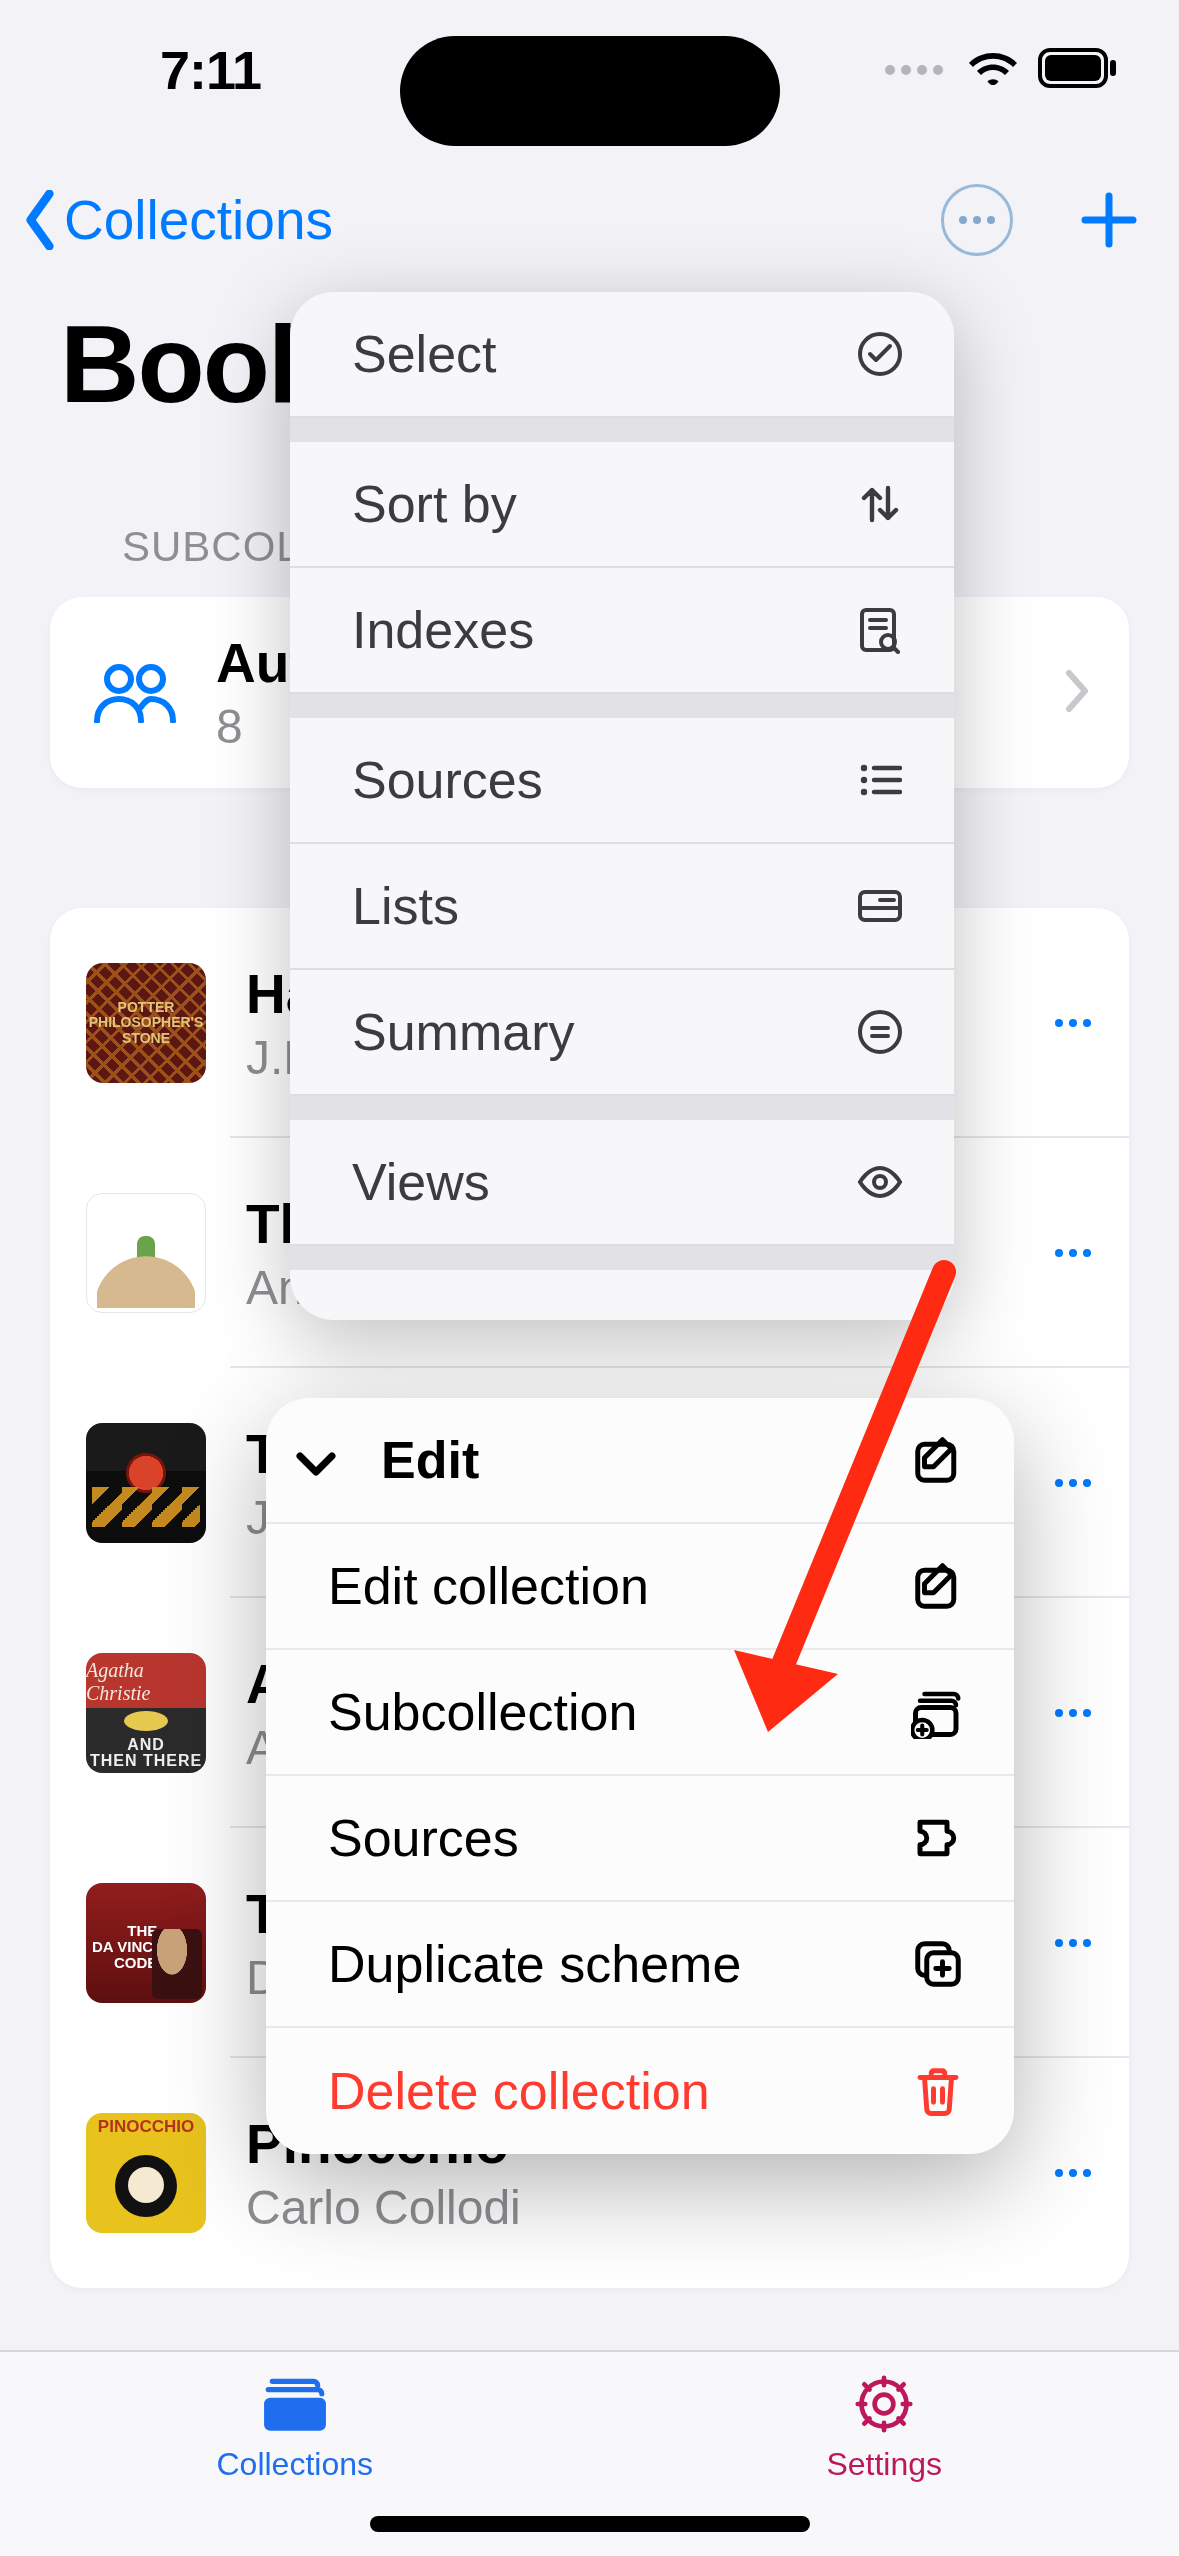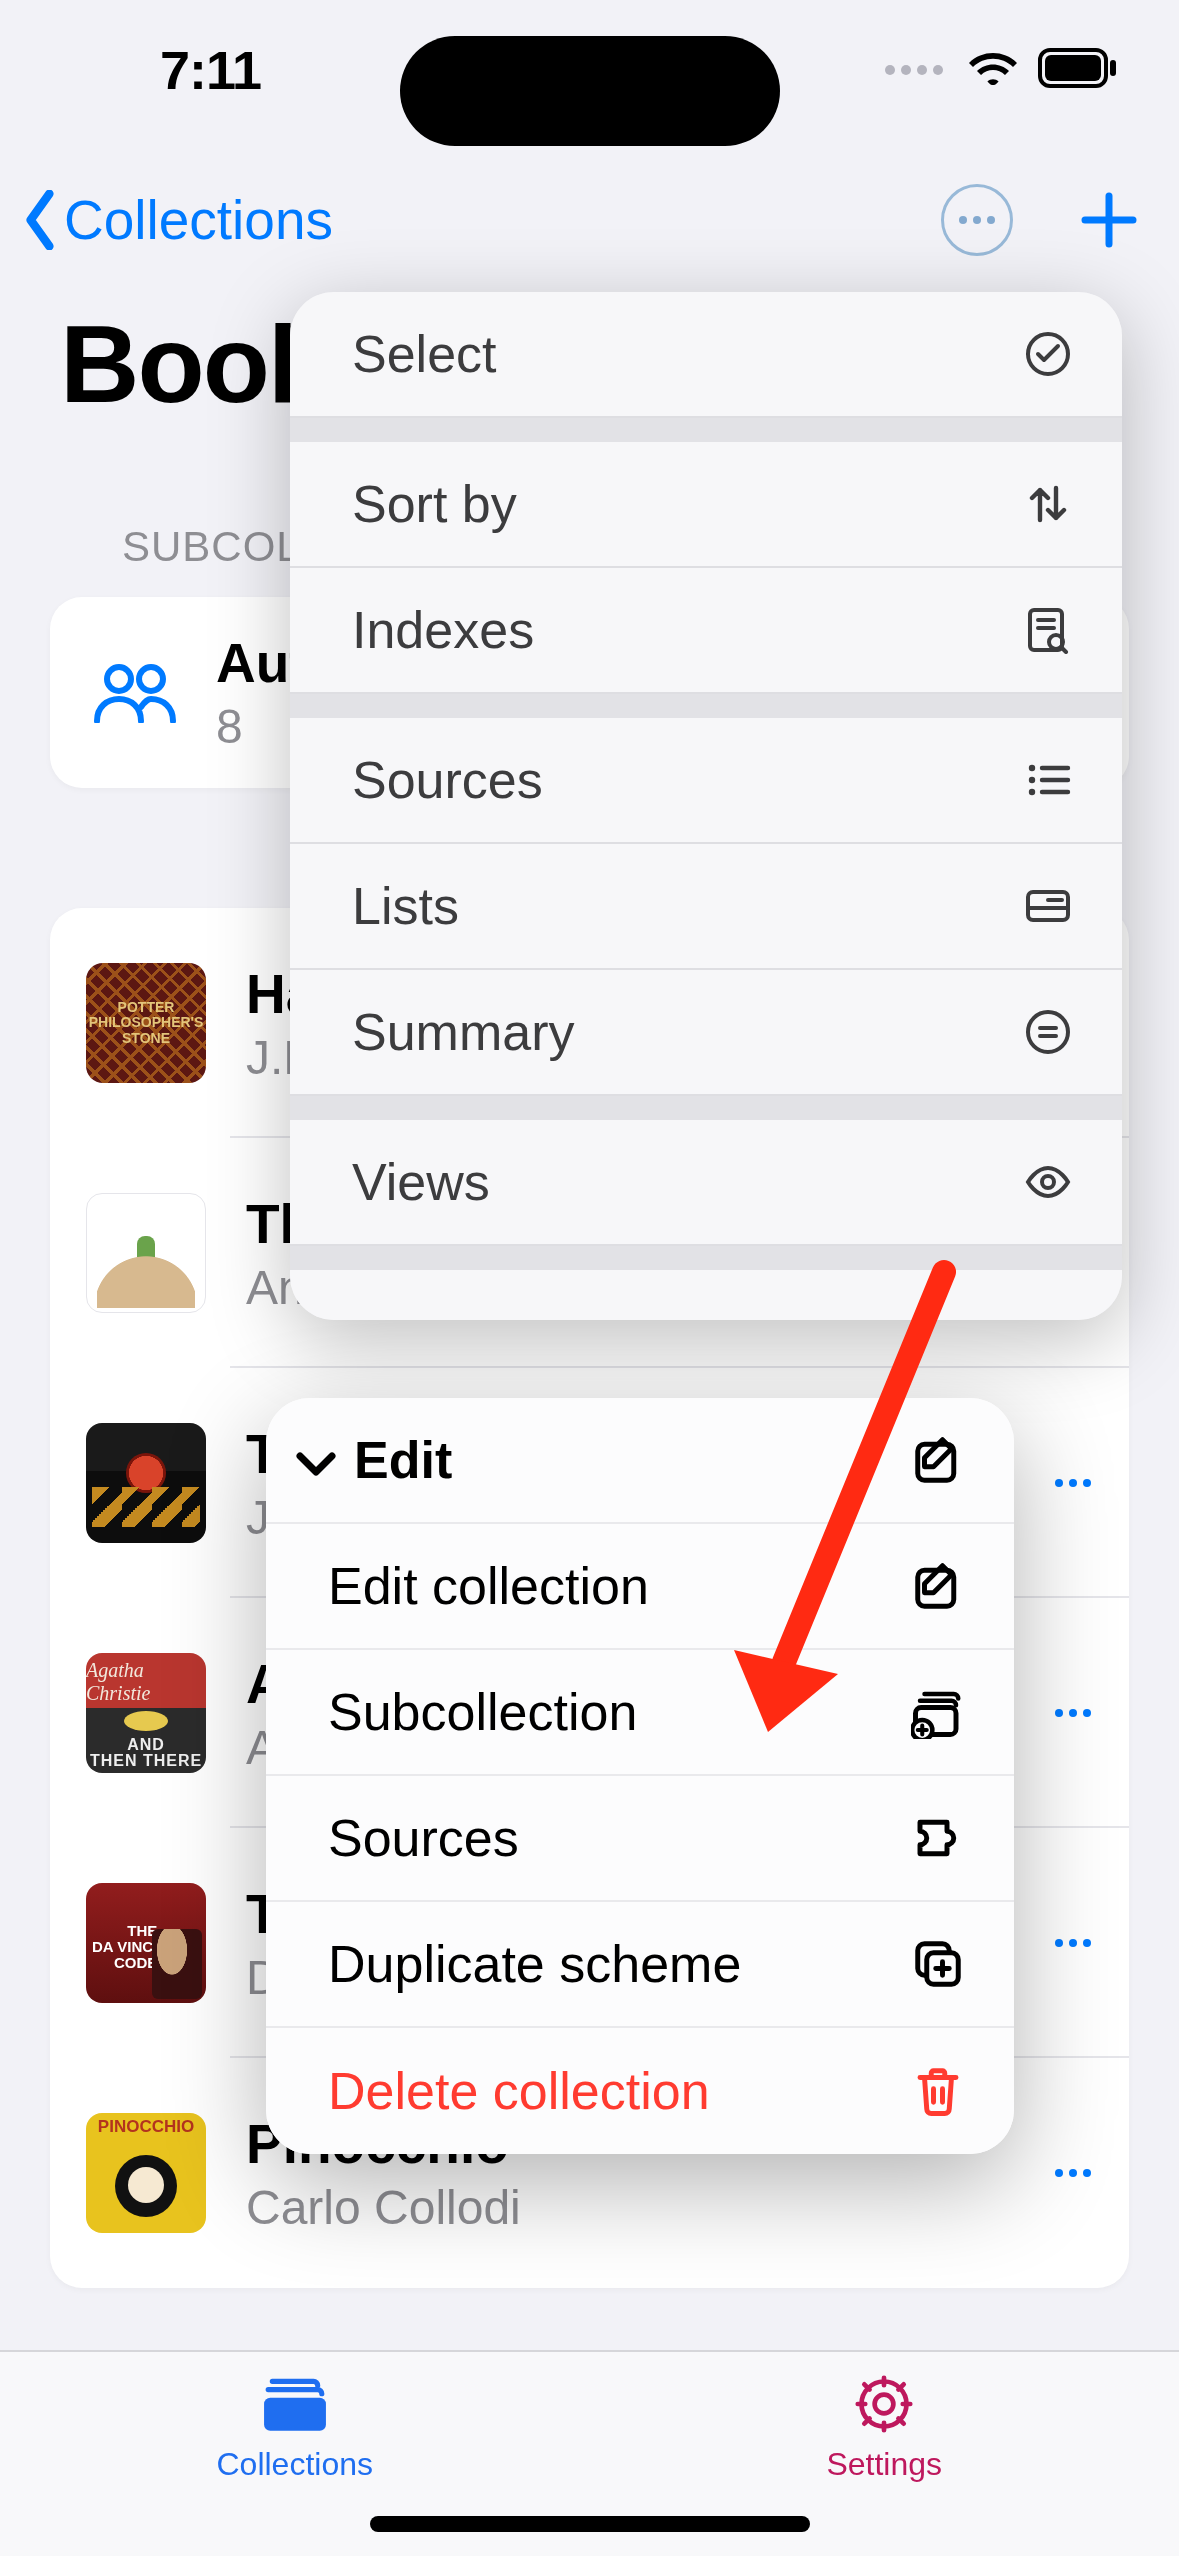--- a/index.html
+++ b/index.html
@@ -66,33 +66,33 @@
   .cover-christie::after{content:""; position:absolute; top:58px; left:50%; transform:translateX(-50%); width:44px; height:20px; background:#e6c94f; border-radius:50%;}
   .cover-davinci { background: linear-gradient(#921d1d, #5e0f0f); }
   .cover-davinci .t1{position:absolute; top:40px; left:6px; font-size:15px; font-weight:800; color:#fff; text-align:right; line-height:1.05;}
   .cover-davinci::after{content:""; position:absolute; right:4px; bottom:4px; width:50px; height:70px; background: radial-gradient(ellipse at 40% 30%, #caa27a 0 35%, transparent 36%), #3a1010; border-radius:6px;}
   .cover-pinocchio { background: #e8c31e; }
   .cover-pinocchio .t1{position:absolute; top:4px; left:0; right:0; text-align:center; font-size:17px; font-weight:900; color:#b3331e;}
   .cover-pinocchio::after{content:""; position:absolute; top:42px; left:50%; transform:translateX(-50%); width:62px; height:62px; border-radius:50%; background:#111;}
   .cover-pinocchio::before{content:""; position:absolute; top:54px; left:50%; transform:translateX(-50%); width:36px; height:36px; border-radius:50%; background:#f6e9d2; z-index:1;}
 
   
-  .menu1 { position: absolute; top: 292px; left: 290px; width: 832px; background: #f0f0f3; border-radius: 44px; box-shadow: 0 20px 80px rgba(0,0,0,0.25); overflow:hidden; }
+  .menu1 { position: absolute; top: 292px; left: 290px; width: 664px; background: #f0f0f3; border-radius: 44px; box-shadow: 0 20px 80px rgba(0,0,0,0.25); overflow:hidden; }
   .menu1 .mrow { height: 126px; display:flex; align-items:center; padding: 0 46px 0 62px; font-size:52px; color:#3c3c3e; border-bottom:2px solid #dedee2; background:#f7f7f9; }
   .menu1 .mrow:last-child{border-bottom:none;}
   .menu1 .sep { height: 24px; background:#e2e2e6; border:none; }
   .menu1 .mrow .lbl{flex:1;}
   .menu1 .mrow .ic{width:56px; display:flex; justify-content:center; color:#3c3c3e;}
   .menu1 .mrow .ic svg{width:48px; height:48px;}
 
   
   .menu2 { position: absolute; top: 1398px; left: 266px; width: 748px; background: #fdfdfe; border-radius: 44px; box-shadow: 0 30px 100px rgba(0,0,0,0.30); overflow:hidden; }
   .menu2 .mrow { height: 126px; display:flex; align-items:center; padding: 0 46px 0 62px; font-size:52px; color:#000; border-bottom:2px solid #e9e9ec; background:#fcfcfd; }
   .menu2 .mrow:last-child{border-bottom:none;}
-  .menu2 .mrow.header { font-weight:700; padding-left: 30px; }
+  .menu2 .mrow.header { font-weight:700; padding-left: 30px; gap: 27px; }
   .menu2 .mrow.header .chev{margin-right:18px;}
   .menu2 .mrow.header .chev svg{width:40px; height:28px;}
   .menu2 .mrow .lbl{flex:1;}
   .menu2 .mrow .ic{width:60px; display:flex; justify-content:center; color:#000;}
   .menu2 .mrow .ic svg{width:54px; height:54px;}
   .menu2 .mrow.destructive{color:#ff3b30;}
   .menu2 .mrow.destructive .ic{color:#ff3b30;}
 
   
   .arrow-overlay{position:absolute; top:1256px; left:734px; width:226px; height:476px; pointer-events:none;}

